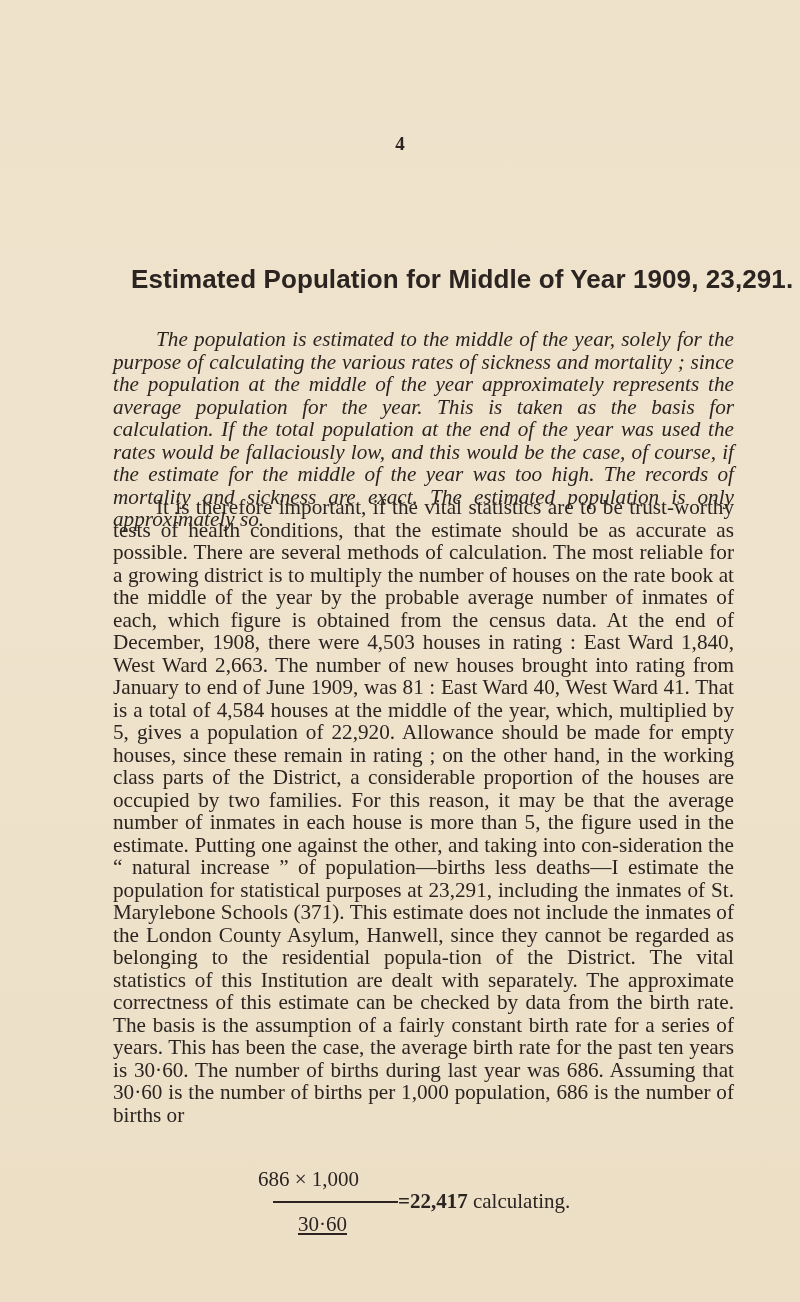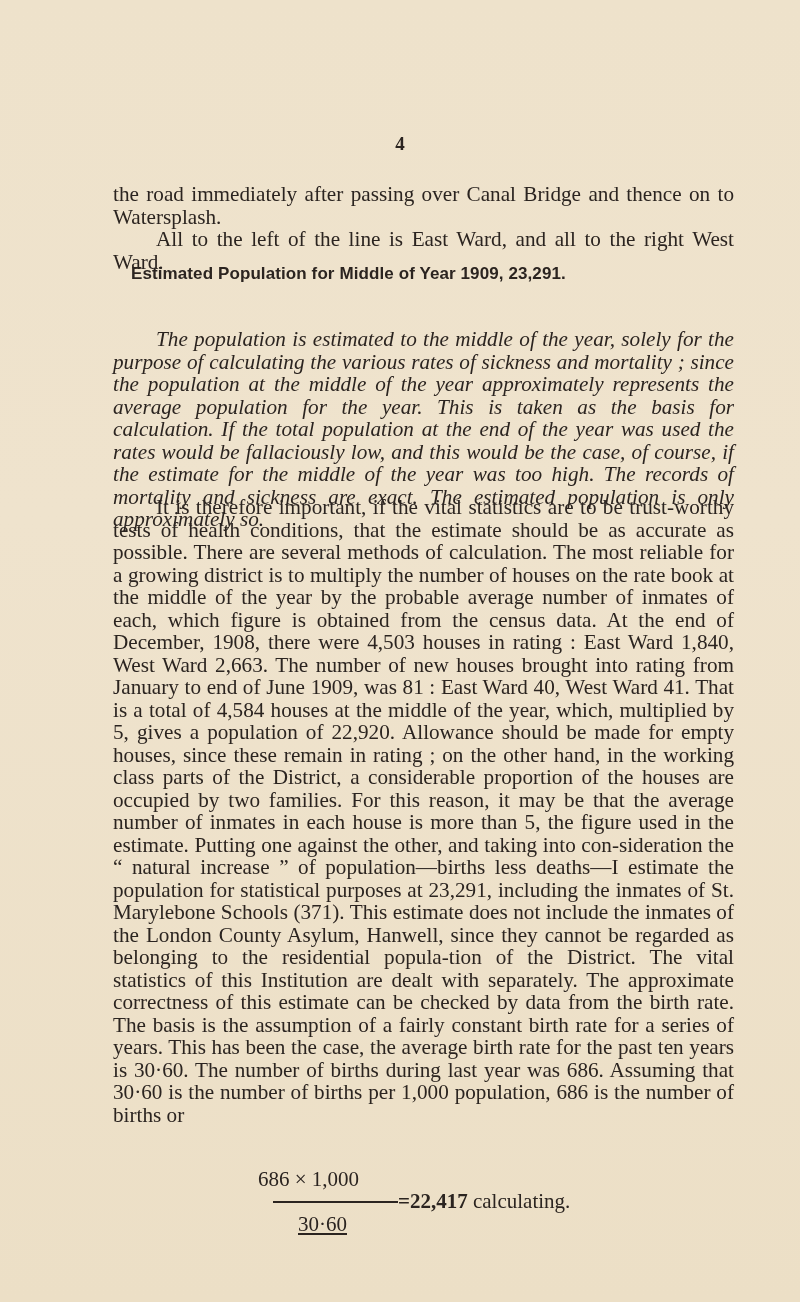--- a/index.html
+++ b/index.html
@@ -48,21 +48,21 @@
     .para.indent {
       text-indent: 43px;
     }
     .heading {
       position: absolute;
       top: 264px;
       left: 131px;
       width: 620px;
       font-family: "Liberation Sans", "DejaVu Sans", sans-serif;
       font-weight: bold;
-      font-size: 17px;
+      font-size: 26px;
       letter-spacing: 0.1px;
       white-space: nowrap;
     }
     .formula {
       position: absolute;
       left: 250px;
       top: 1168px;
       font-size: 21px;
       line-height: 22px;
     }
@@ -99,24 +99,20 @@
       text-decoration: underline;
     }
   </style>
 </head>
 <body>
 
 <div class="page">
 
   <div class="page-number">4</div>
 
-  <div class="text-block" style="top:183px;">
-    <p class="para">the road immediately after passing over Canal Bridge and thence on to Watersplash.</p>
-    <p class="para indent">All to the left of the line is East Ward, and all to the right West Ward.</p>
-  </div>
 
   <div class="heading">Estimated Population for Middle of Year 1909, 23,291.</div>
 
   <div class="text-block" style="top:328px;font-style:italic;">
     <p class="para indent">The population is estimated to the middle of the year, solely for the purpose of calculating the various rates of sickness and mortality ; since the population at the middle of the year approximately represents the average population for the year. This is taken as the basis for calculation. If the total population at the end of the year was used the rates would be fallaciously low, and this would be the case, of course, if the estimate for the middle of the year was too high. The records of mortality and sickness are exact. The estimated population is only approximately so.</p>
   </div>
 
   <div class="text-block" style="top:496px;">
     <p class="para indent">It is therefore important, if the vital statistics are to be trust-worthy tests of health conditions, that the estimate should be as accurate as possible. There are several methods of calculation. The most reliable for a growing district is to multiply the number of houses on the rate book at the middle of the year by the probable average number of inmates of each, which figure is obtained from the census data. At the end of December, 1908, there were 4,503 houses in rating : East Ward 1,840, West Ward 2,663. The number of new houses brought into rating from January to end of June 1909, was 81 : East Ward 40, West Ward 41. That is a total of 4,584 houses at the middle of the year, which, multiplied by 5, gives a population of 22,920. Allowance should be made for empty houses, since these remain in rating ; on the other hand, in the working class parts of the District, a considerable proportion of the houses are occupied by two families. For this reason, it may be that the average number of inmates in each house is more than 5, the figure used in the estimate. Putting one against the other, and taking into con-sideration the “ natural increase ” of population—births less deaths—I estimate the population for statistical purposes at 23,291, including the inmates of St. Marylebone Schools (371). This estimate does not include the inmates of the London County Asylum, Hanwell, since they cannot be regarded as belonging to the residential popula-tion of the District. The vital statistics of this Institution are dealt with separately. The approximate correctness of this estimate can be checked by data from the birth rate. The basis is the assumption of a fairly constant birth rate for a series of years. This has been the case, the average birth rate for the past ten years is 30·60. The number of births during last year was 686. Assuming that 30·60 is the number of births per 1,000 population, 686 is the number of births or</p>
   </div>

